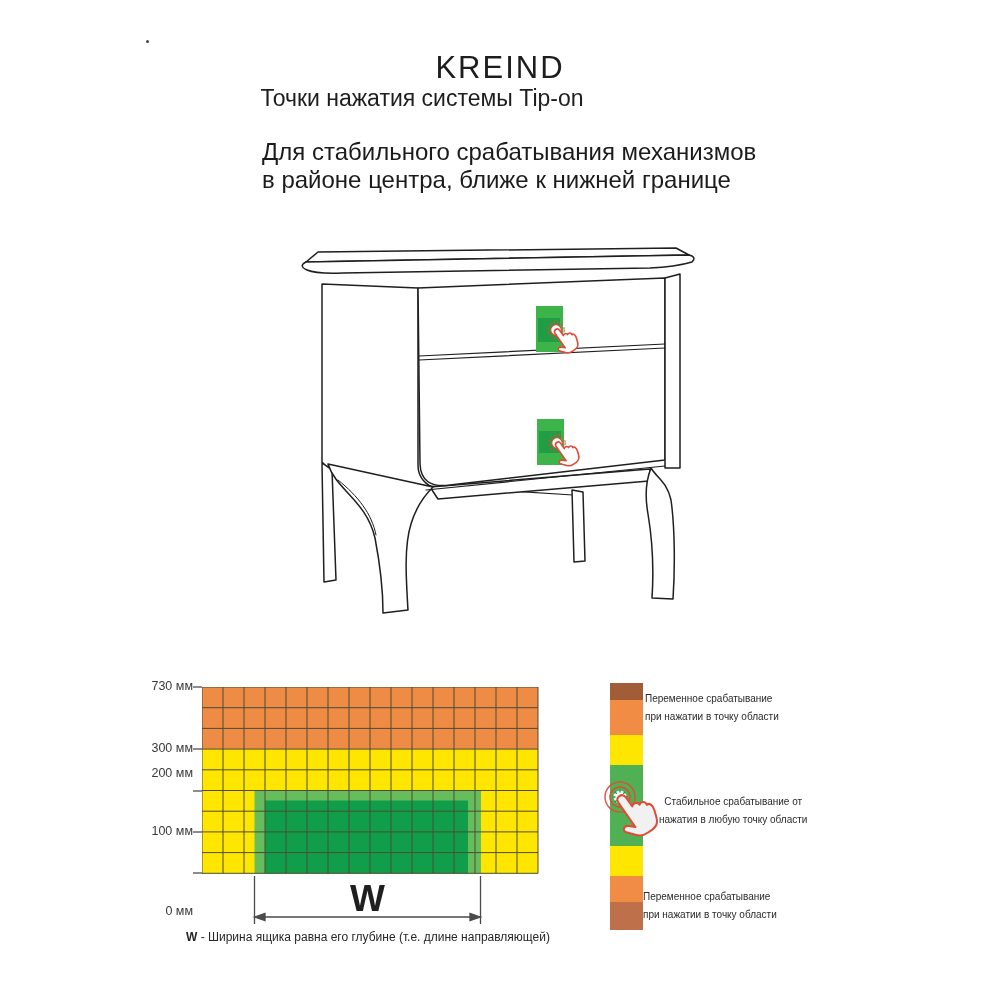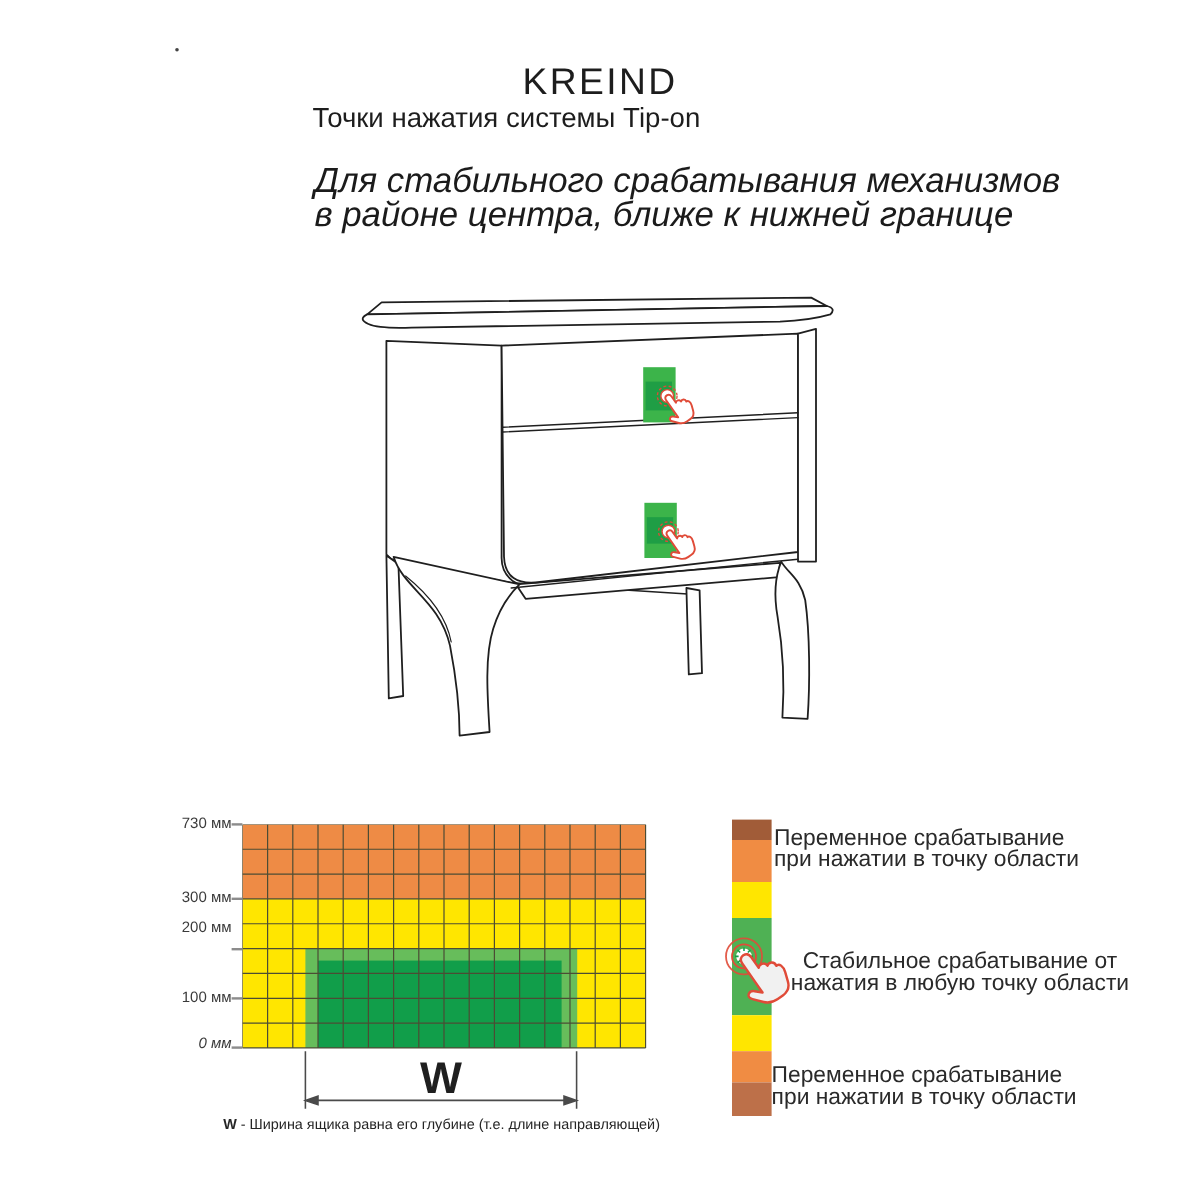--- a/index.html
+++ b/index.html
@@ -1,34 +1,34 @@
 <!DOCTYPE html>
 <html style="--orange: #ee8b45; --yellow: #ffe600; --green-light: #67bd5b; --green-dark: #119e4a; --zone-green: #3cb44a; --zone-green-dark: #1f9e45; --hand-red: #e04b38; --grid-line: #4c4c34; --line: #1f1f1f; --tick: #8a8a8a;"><head>
 <meta charset="utf-8">
 <style>
   html,body{margin:0;padding:0;background:#fff;}
   .page{position:relative;width:1000px;height:1000px;background:#fff;overflow:hidden;
         font-family:"Liberation Sans",sans-serif;color:#222;}
   .abs{position:absolute;}
   .brand{top:50px;left:0;width:1000px;text-align:center;font-size:31px;letter-spacing:2px;color:#1d1d1d;}
   .subtitle{top:85px;left:0;width:844px;text-align:center;font-size:23px;color:#1d1d1d;}
-  .intro{left:262px;top:138px;font-size:29px;line-height:27.5px;color:#1b1b1b;font-style:italic;}
+  .intro{left:262px;top:138px;font-size:24px;line-height:27.5px;color:#1b1b1b;}
   .stray{left:146px;top:40px;width:3px;height:3px;background:#444;border-radius:50%;}
   .cabinet-svg{left:280px;top:240px;}
   .grid-svg{left:202px;top:687px;}
   .dim-svg{left:202px;top:873px;}
   .w-label{left:330px;top:878px;width:75px;text-align:center;font-size:37px;font-weight:bold;color:#1f1f1f;}
   .caption{left:186px;top:930px;font-size:12px;color:#262626;}
   .caption b{font-weight:bold;}
   .tick-label{position:absolute;width:60px;text-align:right;font-size:12.5px;color:#3a3a3a;}
   .tick-dash{position:absolute;width:9px;height:2px;background:#8c8c8c;}
   .legend-col{left:610px;top:683px;width:33px;}
   .legend-col div{width:33px;}
   .legend-touch{left:591px;top:769px;}
-  .legend-item{position:absolute;font-size:19px;line-height:17.5px;color:#2a2a2a;}
+  .legend-item{position:absolute;font-size:10px;line-height:17.5px;color:#2a2a2a;}
   .li-1{left:645px;top:690px;}
   .li-2{left:659px;top:793px;text-align:center;}
   .li-3{left:643px;top:888px;}
 </style>
 </head>
 <body>
 
 <svg width="0" height="0" style="position:absolute" aria-hidden="true">
   <defs>
     <path id="hand-path" d="M -3.4,20 L -3.4,3 Q -3.4,-0.8 0,-0.8 Q 3.4,-0.8 3.4,3 L 3.4,11
@@ -190,15 +190,15 @@
   </div>
 
 <div class="tick-label" style="left: 133px; top: 679px;">730 мм</div>
     <div class="tick-dash" style="left: 193px; top: 686px;"></div>
     <div class="tick-label" style="left: 133px; top: 741.1px;">300 мм</div>
     <div class="tick-dash" style="left: 193px; top: 748.1px;"></div>
     <div class="tick-label" style="left: 133px; top: 766px;">200 мм</div>
     <div class="tick-dash" style="left: 193px; top: 789.5px;"></div>
     <div class="tick-label" style="left: 133px; top: 823.9px;">100 мм</div>
     <div class="tick-dash" style="left: 193px; top: 830.9px;"></div>
-    <div class="tick-label" style="left: 133px; top: 862px; font-style: italic;">0 мм</div>
+    <div class="tick-label" style="left: 133px; top: 904px;">0 мм</div>
     <div class="tick-dash" style="left: 193px; top: 872.3px;"></div>
   </div>
 
 </body></html>

